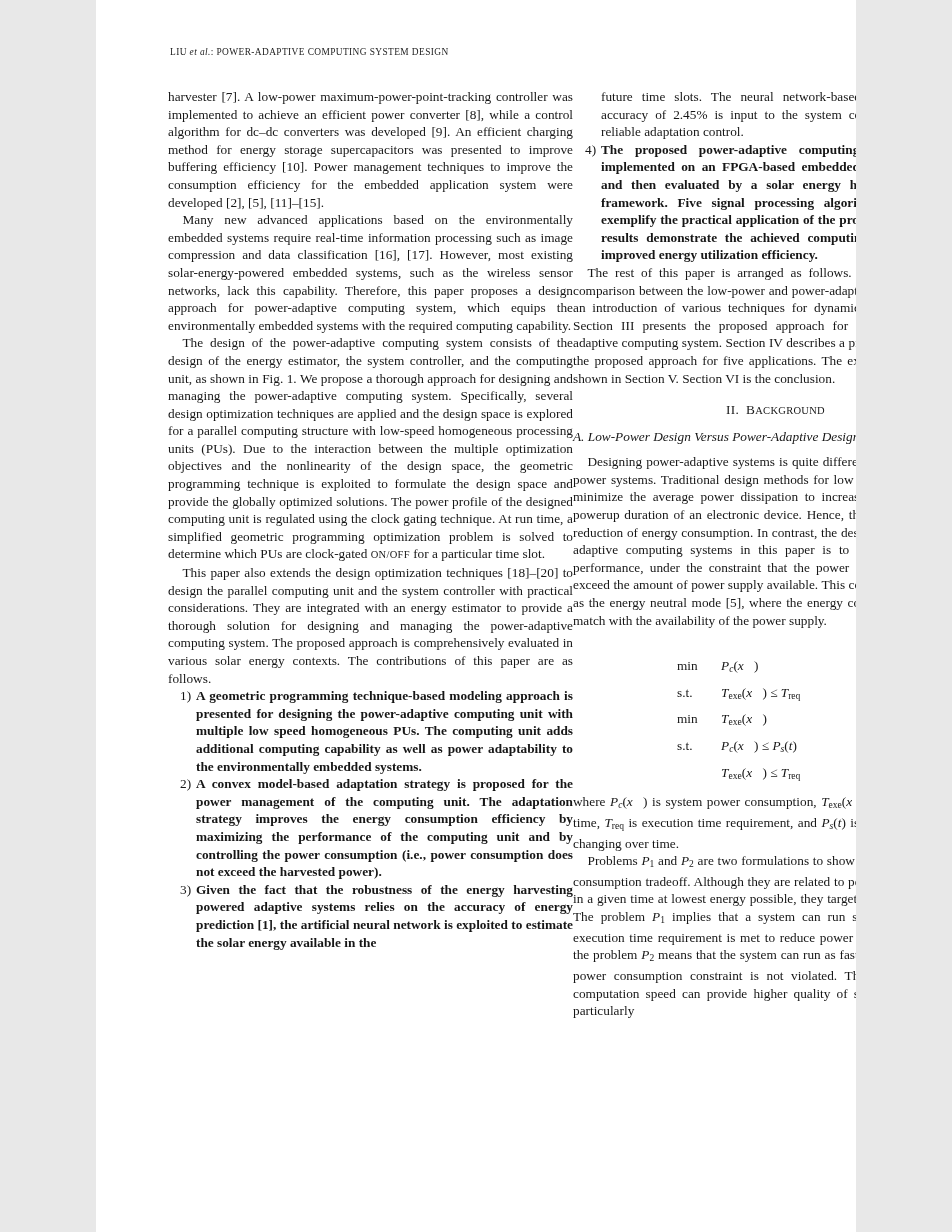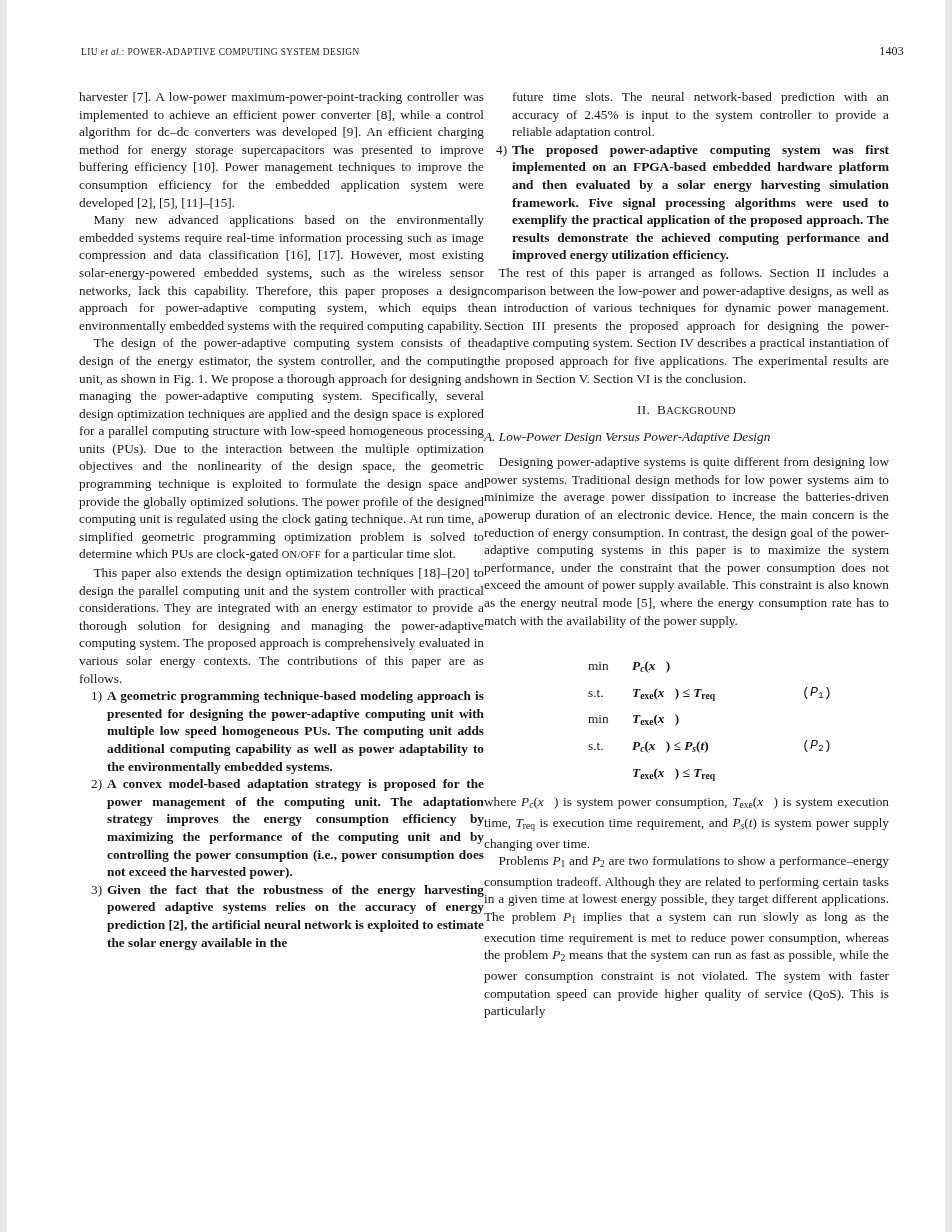--- a/index.html
+++ b/index.html
@@ -1,18 +1,18 @@
 <!DOCTYPE html>
 <html><head>
 <meta charset="utf-8">
 <style>
   html, body { margin: 0; padding: 0; background: #e8e8e8; }
   .page {
     position: relative;
-    width: 938px;
+    width: 760px;
     height: 1232px;
     background: #ffffff;
     font-family: "Liberation Serif", "DejaVu Serif", serif;
     color: #161616;
     overflow: hidden;
     margin: 0 auto;
   }
   .header {
     position: absolute;
     top: 44px;
@@ -58,21 +58,21 @@
     text-indent: 0;
   }
   .eq-block { margin: 25px 0 6px 0; }
   .eq-row {
     display: grid;
     grid-template-columns: 104px 44px 1fr 87px;
     line-height: 23.5px;
     text-align: left;
   }
   .eq-op  { grid-column: 2; }
-  .eq-expr { grid-column: 3; font-weight: bold; }
+  .eq-expr { grid-column: 3; }
   .eq-tag { grid-column: 4; font-family: Liberation Mono, monospace; }
   
   .r-i    { font-style: italic; }
   .r-mi   { font-style: italic; }
   .r-scr  { font-style: italic; }
   .r-sub  { font-size: 0.72em; vertical-align: -0.22em; }
   .r-subi { font-size: 0.72em; vertical-align: -0.22em; font-style: italic; }
   .r-sc2  { font-size: 0.79em; letter-spacing: 0.3px; }
 </style>
 </head>
@@ -96,21 +96,21 @@
       <div class="list-item">
         <span class="li-marker">1)</span>
         <span class="li-body"><span>A geometric programming technique-based modeling approach is presented for designing the power-adaptive computing unit with multiple low speed homogeneous PUs. The computing unit adds additional computing capability as well as power adaptability to the environmentally embedded systems.</span></span>
       </div>
       <div class="list-item">
         <span class="li-marker">2)</span>
         <span class="li-body"><span>A convex model-based adaptation strategy is proposed for the power management of the computing unit. The adaptation strategy improves the energy consumption efficiency by maximizing the performance of the computing unit and by controlling the power consumption (i.e., power consumption does not exceed the harvested power).</span></span>
       </div>
       <div class="list-item">
         <span class="li-marker">3)</span>
-        <span class="li-body"><span>Given the fact that the robustness of the energy harvesting powered adaptive systems relies on the accuracy of energy prediction [2], the artificial neural network is exploited to estimate the solar energy available in the</span></span>
+        <span class="li-body"><span>Given the fact that the robustness of the energy harvesting powered adaptive systems relies on the accuracy of energy prediction [1], the artificial neural network is exploited to estimate the solar energy available in the</span></span>
       </div>
     </div>
 
     <div class="col">
       <p class="para li-cont"><span>future time slots. The neural network-based prediction with an accuracy of 2.45% is input to the system controller to provide a reliable adaptation control.</span></p>
 
       <div class="list-item">
         <span class="li-marker">4)</span>
         <span class="li-body"><span>The proposed power-adaptive computing system was first implemented on an FPGA-based embedded hardware platform and then evaluated by a solar energy harvesting simulation framework. Five signal processing algorithms were used to exemplify the practical application of the proposed approach. The results demonstrate the achieved computing performance and improved energy utilization efficiency.</span></span>
       </div>

